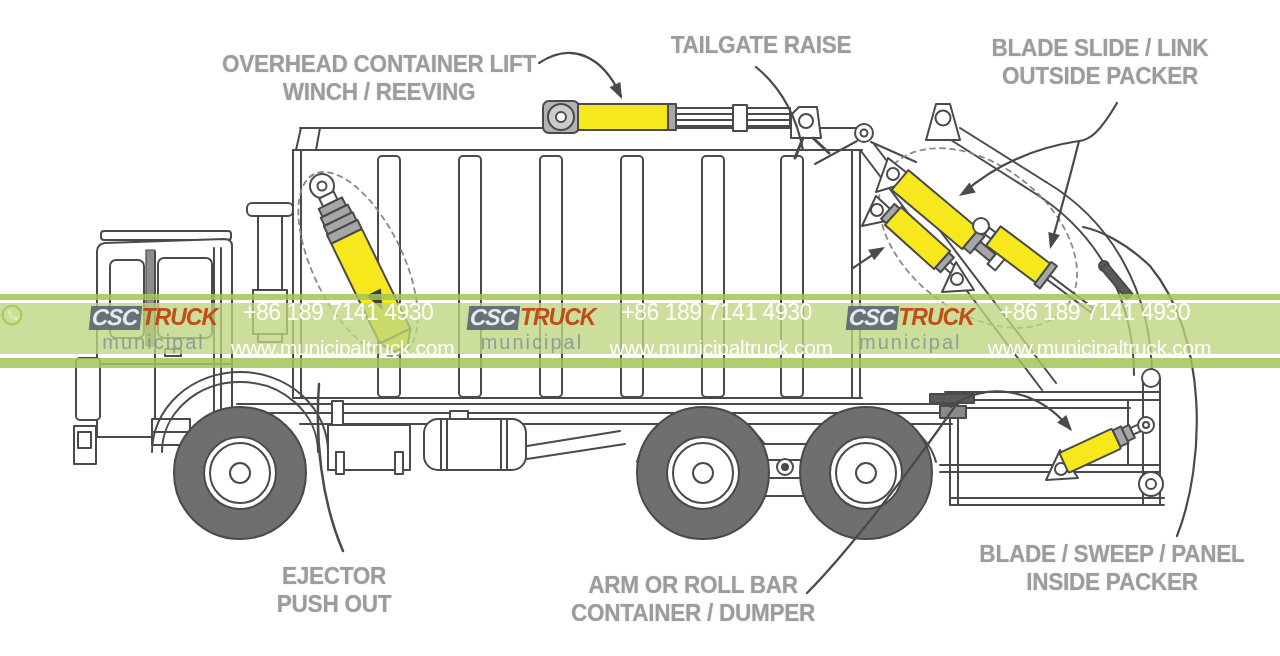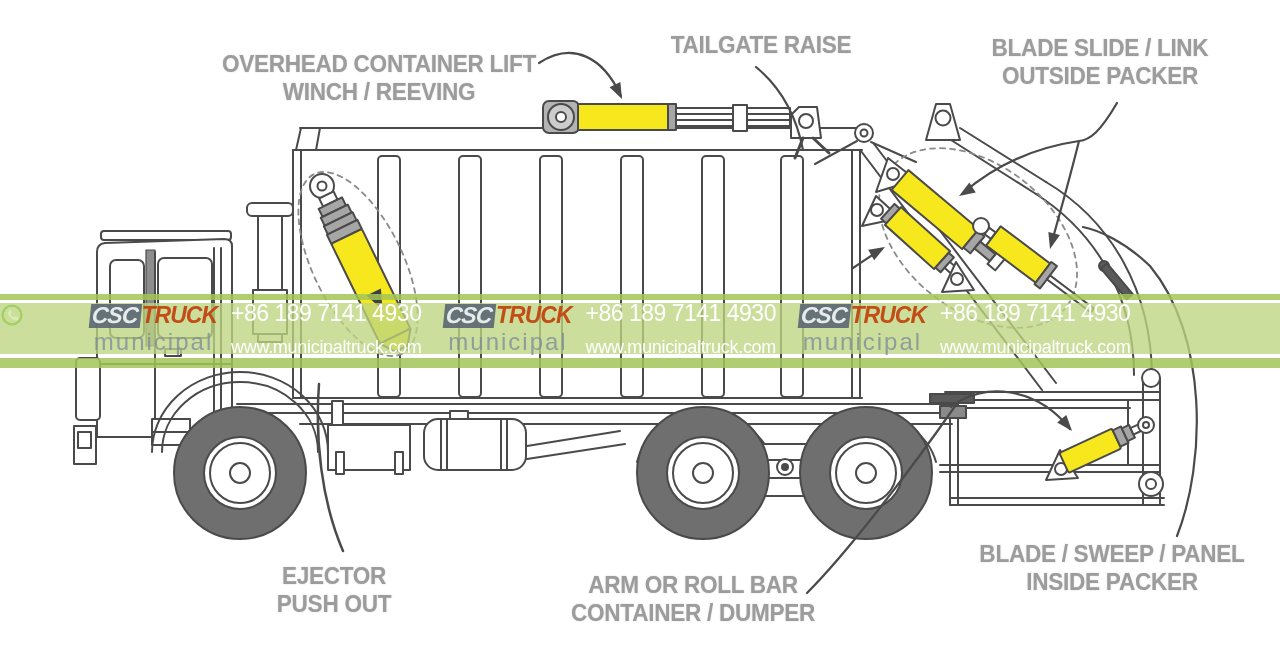--- a/index.html
+++ b/index.html
@@ -19,25 +19,25 @@
   .wm-strip-bottom{top:358px;height:10px;}
   .wm-band{position:absolute;left:0;top:303px;width:1280px;height:51px;
            background:rgba(188,213,128,.78);display:flex;align-items:center;
            padding-left:90px;box-sizing:border-box;gap:14px;}
   .wm-group{display:flex;align-items:center;gap:14px;flex:0 0 auto;}
   .wm-logo{display:flex;flex-direction:column;align-items:center;opacity:.92;line-height:1;}
   .wm-logo-row{font-style:italic;font-weight:900;font-size:23px;letter-spacing:-1px;
                display:flex;align-items:center;}
   .csc{background:#5d6975;color:#e9eef2;padding:0 3px 1px 2px;transform:skewX(-6deg);}
   .trk{color:#c2410c;margin-left:1px;}
-  .wm-municipal{color:#7f8c9b;font-size:24px;letter-spacing:2px;margin-top:2px;opacity:.85;}
-  .wm-contact{display:flex;flex-direction:column;line-height:1;color:#ffffff;}
+  .wm-municipal{color:#7f8c9b;font-size:20px;letter-spacing:2px;margin-top:2px;opacity:.85;}
+  .wm-contact{display:flex;flex-direction:column;line-height:1;color:#ffffff;align-items:center;}
   .wm-phone-row{display:flex;align-items:center;font-size:23px;letter-spacing:-0.5px;height:25px;}
   .wa-icon{display:inline-flex;margin-left:9px;}
-  .wm-site{font-size:18px;letter-spacing:-0.3px;margin-top:12px;}
+  .wm-site{font-size:21px;letter-spacing:-0.3px;margin-top:12px;}
 </style>
 </head>
 <body>
 
 <div class="stage">
 
   <svg width="1280" height="656" viewBox="0 0 1280 656">
     <g fill="#ffffff" stroke="#4a4a4a" stroke-width="2" stroke-linejoin="round" stroke-linecap="round">
 
       <g>

